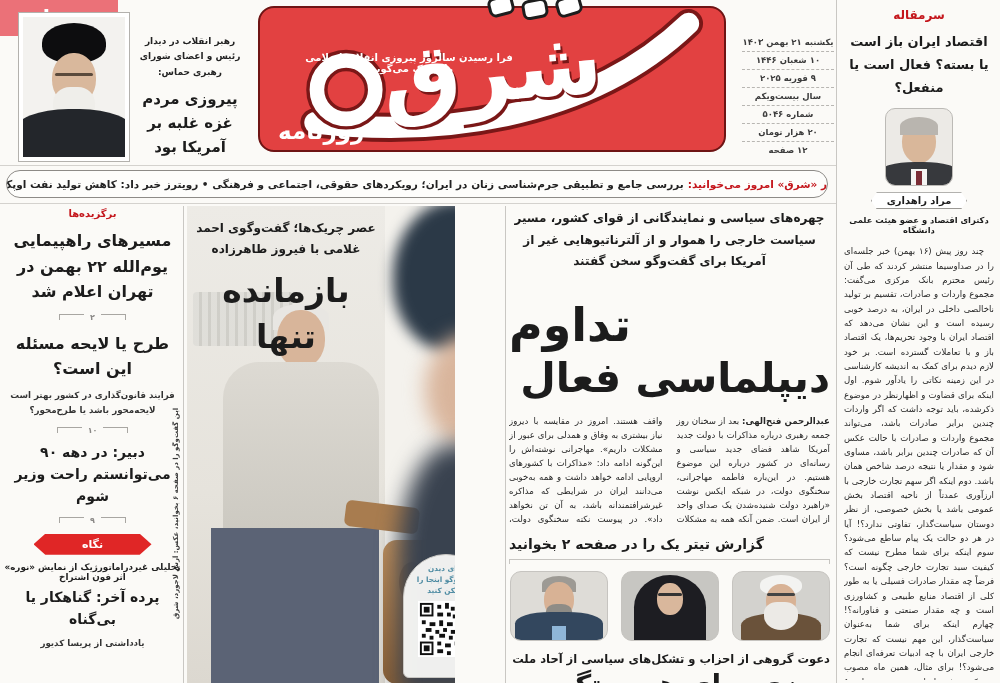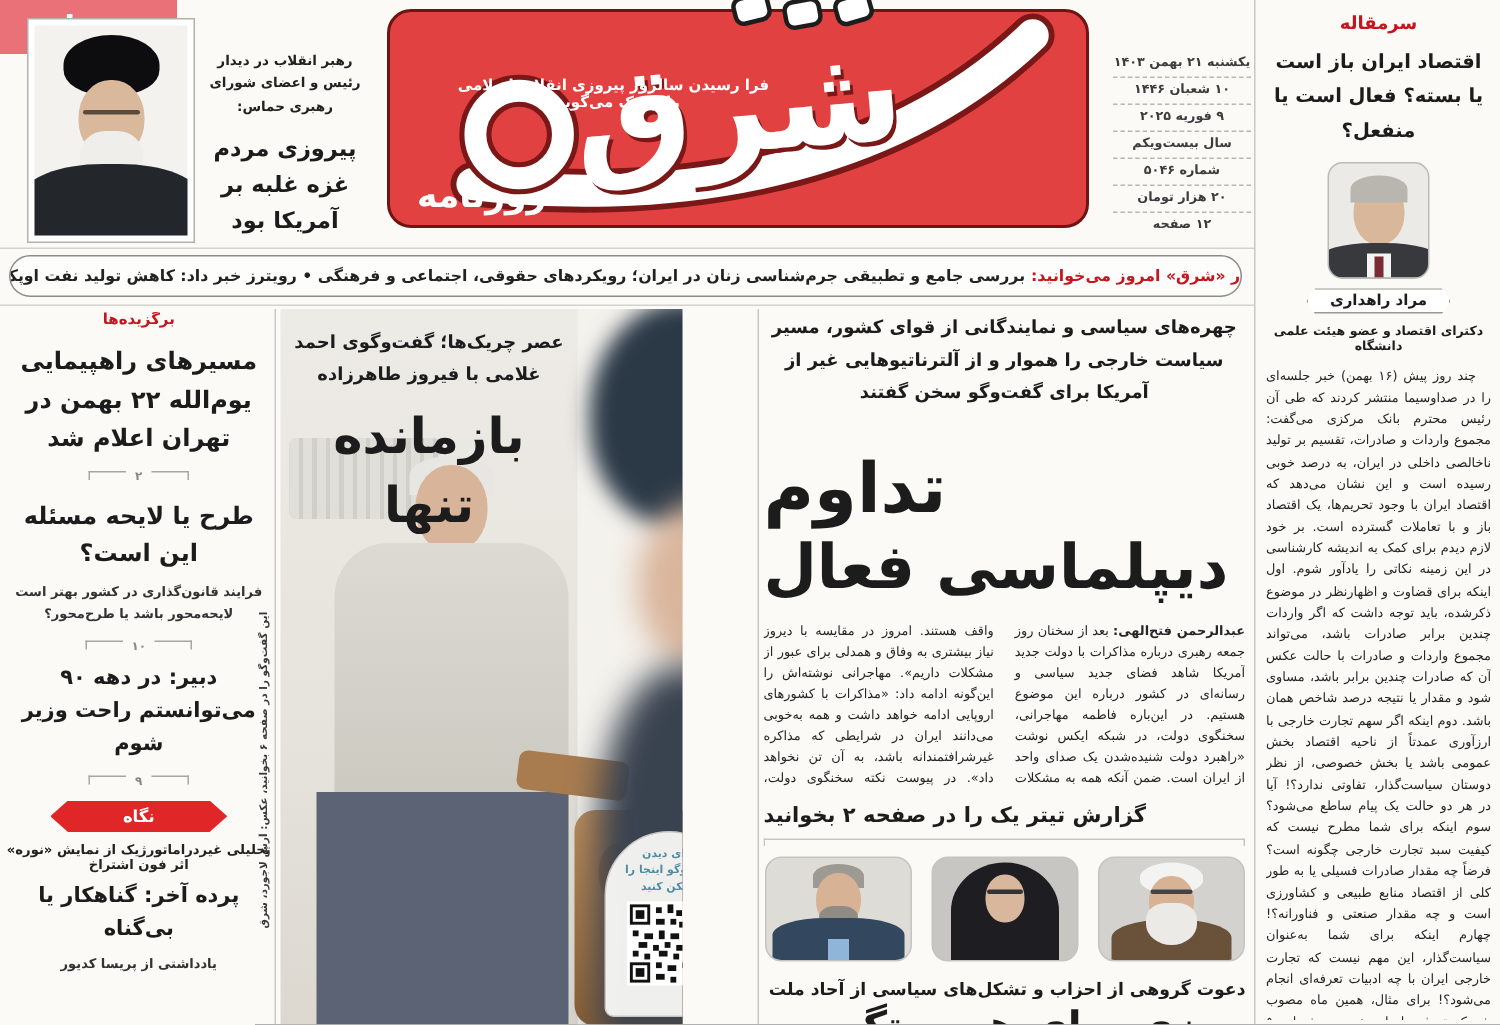--- a/index.html
+++ b/index.html
@@ -148,21 +148,21 @@
   .iv-caption {
     position:absolute; left:172px; top:408px; height:270px;
     writing-mode:vertical-rl; transform:rotate(180deg);
     font-size:7px; color:#3a3a3a; font-weight:bold; white-space:nowrap; overflow:hidden;
   }
 
   
   .lead-story { left:509px; top:208px; width:321px; height:475px; overflow:hidden; }
   .ls-kicker { text-align:center; font-size:12px; font-weight:900; line-height:1.8; }
   .ls-h1 { text-align:left; font-size:46px; font-weight:900; line-height:1.25; margin-top:24px; white-space:nowrap; }
-  .ls-h2 { text-align:left; font-size:41px; font-weight:900; line-height:1.2; white-space:nowrap; }
+  .ls-h2 { text-align:right; font-size:41px; font-weight:900; line-height:1.2; white-space:nowrap; }
   .ls-body {
     margin-top:12px; height:116px; overflow:hidden;
     column-count:2; column-gap:14px;
     font-size:8.6px; line-height:1.62; text-align:justify; color:#262626;
   }
   .ls-body b { font-weight:900; }
   .ls-more { font-size:14px; font-weight:700; margin-top:5px; text-align:left; }
   .corners { margin-top:7px; height:5px; border-top:1px solid #c7c5c1;
     border-right:1px solid #c7c5c1; border-left:1px solid #c7c5c1; }
   .portraits { display:flex; gap:13px; margin-top:7px; }

